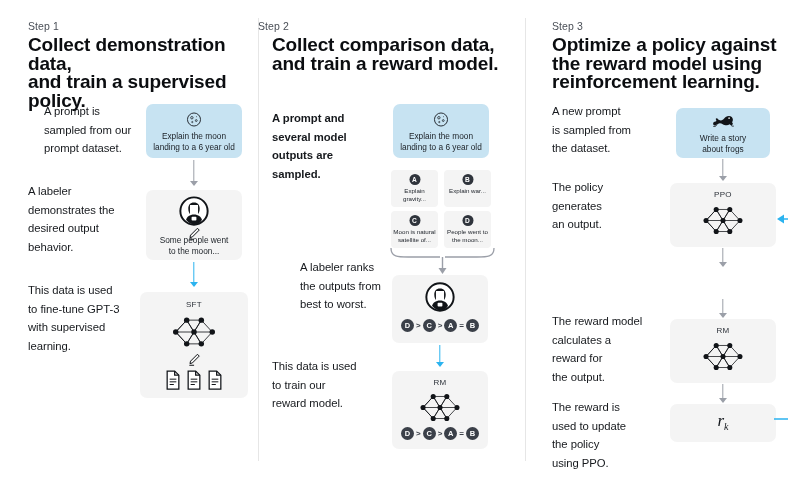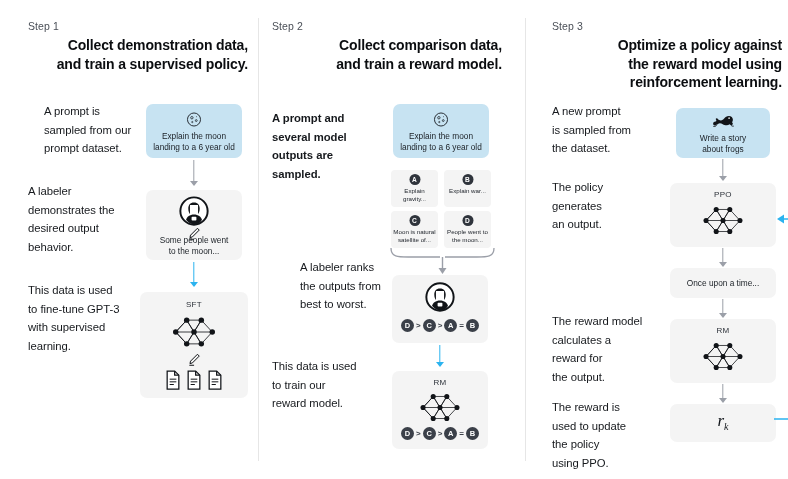--- a/index.html
+++ b/index.html
@@ -26,26 +26,25 @@
   #div2{left:525px;}
 
   .step-label{
     position:absolute;
     font-size:10.5px;
     color:#4a4f57;
     letter-spacing:.1px;
   }
   .step-title{
     position:absolute;
-    font-size:14px;
+    font-size:19px;
     font-weight:bold;
     line-height:18.5px;
     color:#0b0d10;
     letter-spacing:-.15px;
-    text-align:right;
   }
   .body-text{
     position:absolute;
     font-size:11.3px;
     line-height:18.5px;
     color:#16191d;
     letter-spacing:-.05px;
   }
 
   
@@ -252,21 +251,21 @@
               <path d="M6 14.2h8"></path>
               <path d="M6 17.4h5"></path>
             </g>
         </svg>
       </span>
     </div>
   </div>
 
   <div class="col" id="col2">
 
-    <div class="step-label" style="left:14px;top:20px;">Step 2</div>
+    <div class="step-label" style="left:0;top:20px;">Step 2</div>
     <div class="step-title" style="left:14px;top:36px;width:230px;">
       <div>Collect comparison data,</div>
       <div>and train a reward model.</div>
     </div>
 
     <div class="body-text" style="left:14px;top:109px;width:112px;white-space:pre-line;font-weight:bold;">A prompt and
 several model
 outputs are
 sampled.</div>
     <div class="body-text" style="left:14px;top:258px;width:112px;white-space:pre-line;margin-left:28px;">A labeler ranks
@@ -446,23 +445,20 @@
           </g>
         </svg>
       </span>
     </div>
 
     <div class="arrow" style="left:132px;top:248px;width:106px;height:22px;">
       <div class="shaft grey-shaft" style="top:0;height:15px;"></div>
       <div class="head grey-head" style="top:14px;"></div>
     </div>
 
-    <div class="box box-grey" style="left:132px;top:268px;width:106px;height:30px;">
-      <div class="box-cap" style="top:10px;">Once upon a time...</div>
-    </div>
 
     <div class="arrow" style="left:132px;top:299px;width:106px;height:22px;">
       <div class="shaft grey-shaft" style="top:0;height:15px;"></div>
       <div class="head grey-head" style="top:14px;"></div>
     </div>
 
     <div class="box box-grey" style="left:132px;top:319px;width:106px;height:64px;">
       <div class="net-label" style="top:7px;">RM</div>
       <span style="position:absolute;left:50%;top:18px;transform:translateX(-50%);">
         <svg width="52" height="39" viewBox="0 0 60 46">

